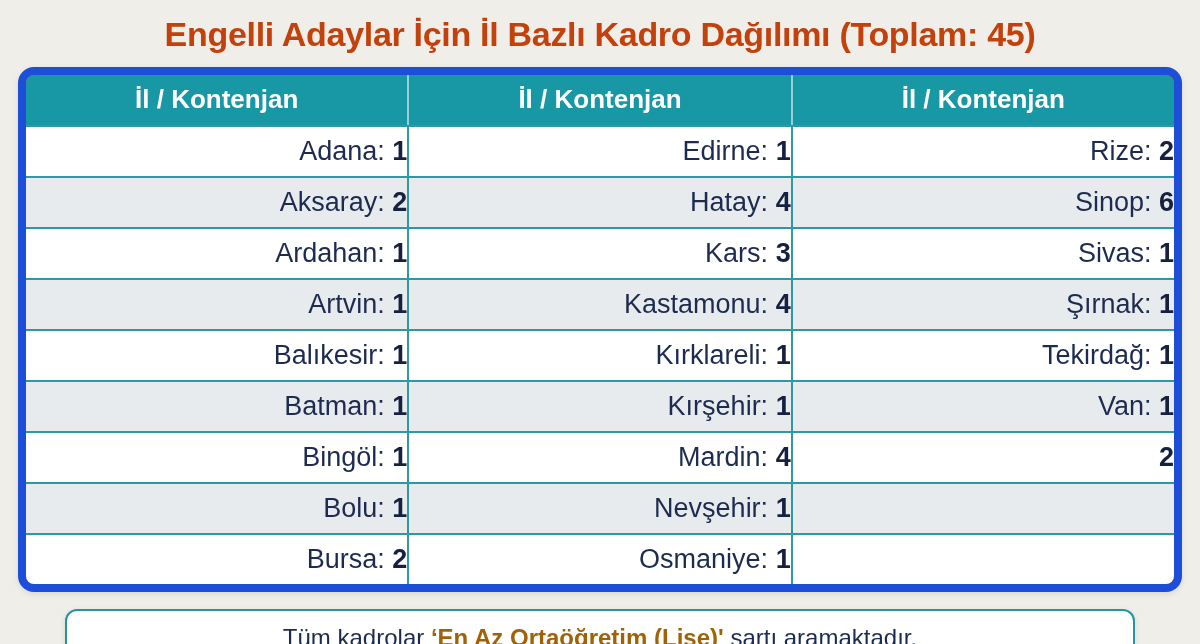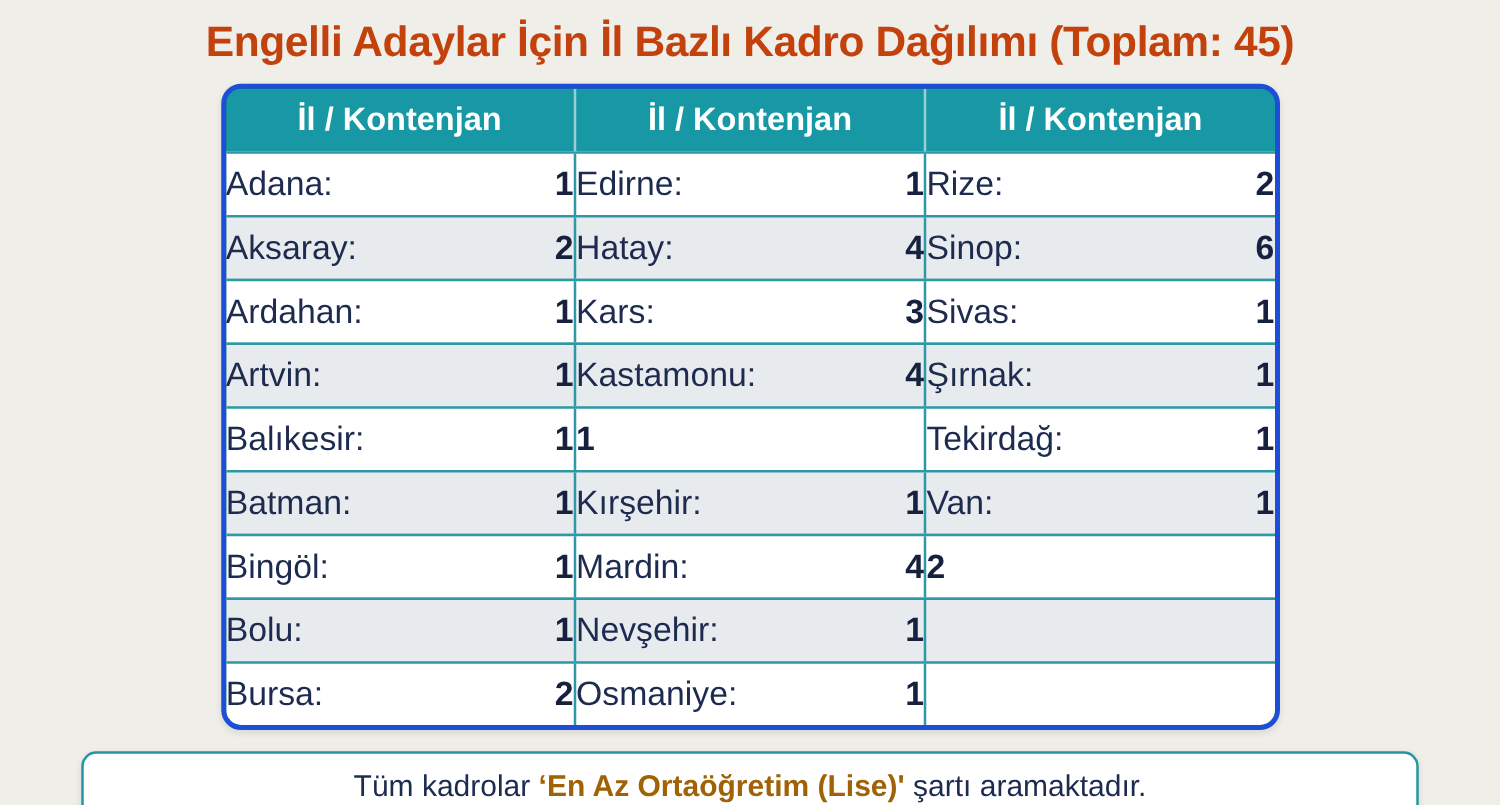--- a/index.html
+++ b/index.html
@@ -12,26 +12,26 @@
   }
   .page-title {
     text-align:center;
     padding-top:15px;
     font-size:34px;
     font-weight:bold;
     letter-spacing:-0.3px;
     color:#c2410c;
   }
   .table-wrap {
-    width:847px;
+    width:1164px;
     margin:13px auto 0 auto;
-    border:4px solid #1d4ed8;
+    border:8px solid #1d4ed8;
     border-radius:16px;
     overflow:hidden;
-    background:#0f766e;
+    background:#ef4444;
     box-shadow:0 2px 6px rgba(0,0,0,0.10);
   }
   .thead { display:flex; background:#1798a4; }
   .th {
     flex:1;
     text-align:center;
     color:#ffffff;
     font-weight:bold;
     font-size:26px;
     padding:9px 0 10px 0;
@@ -39,21 +39,21 @@
   }
   .th:last-child { border-right:none; }
   .row { display:flex; border-top:2px solid #2e99a6; }
   .tbody .row:nth-child(even) { background:#e8ebed; }
   .tbody .row:nth-child(odd)  { background:#ffffff; }
   .cell {
     flex:1;
     height:49px;
     display:flex;
     align-items:center;
-    justify-content:space-between;
+    justify-content:flex-end;
     font-size:27px;
     border-right:2px solid #2e99a6;
     white-space:pre;
   }
   .cell:last-child { border-right:none; }
   .num { font-weight:bold; color:#16203f; }
   .note-card {
     width:1070px;
     margin:17px auto 0 auto;
     border:2px solid #2496a3;
@@ -95,21 +95,21 @@
       <div class="cell"><span>Kars: </span><span class="num">3</span></div>
       <div class="cell"><span>Sivas: </span><span class="num">1</span></div>
     </div>
     <div class="row">
       <div class="cell"><span>Artvin: </span><span class="num">1</span></div>
       <div class="cell"><span>Kastamonu: </span><span class="num">4</span></div>
       <div class="cell"><span>Şırnak: </span><span class="num">1</span></div>
     </div>
     <div class="row">
       <div class="cell"><span>Balıkesir: </span><span class="num">1</span></div>
-      <div class="cell"><span class="num">1</span></div>
+      <div class="cell"><span>Kırklareli: </span><span class="num">1</span></div>
       <div class="cell"><span>Tekirdağ: </span><span class="num">1</span></div>
     </div>
     <div class="row">
       <div class="cell"><span>Batman: </span><span class="num">1</span></div>
       <div class="cell"><span>Kırşehir: </span><span class="num">1</span></div>
       <div class="cell"><span>Van: </span><span class="num">1</span></div>
     </div>
     <div class="row">
       <div class="cell"><span>Bingöl: </span><span class="num">1</span></div>
       <div class="cell"><span>Mardin: </span><span class="num">4</span></div>

